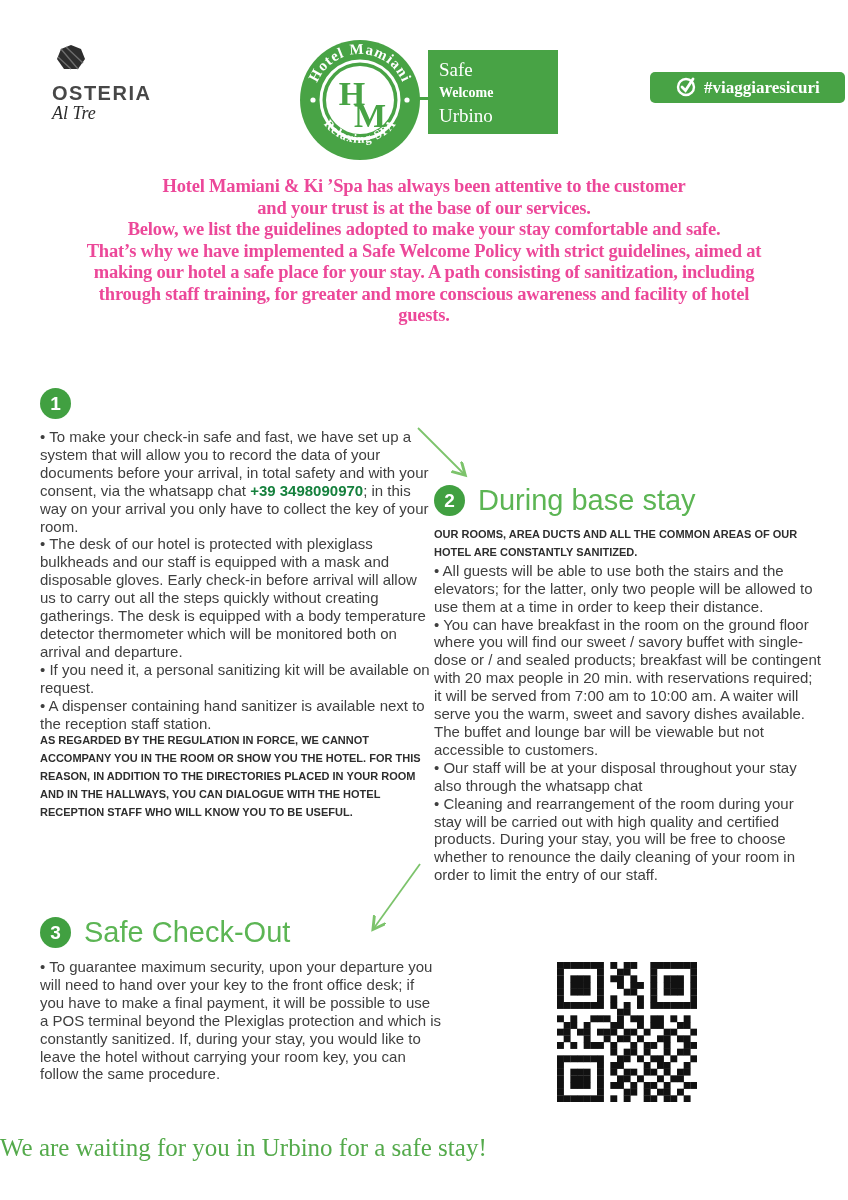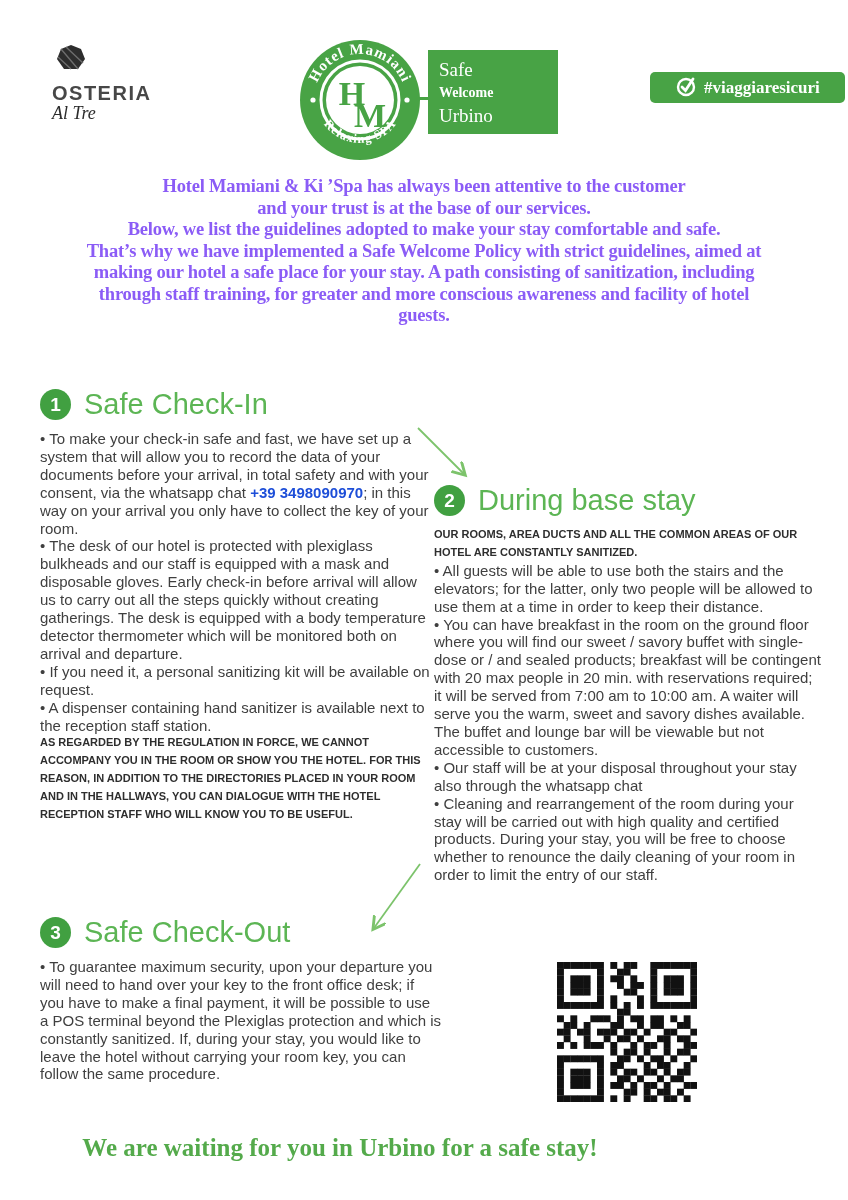--- a/index.html
+++ b/index.html
@@ -18,43 +18,43 @@
   .policy-line{font-size:19px;line-height:23px;}
   .policy-line.bold{font-weight:bold;font-size:14px;}
 
   .badge{position:absolute;left:650px;top:72px;height:31px;background:#48a345;border-radius:5px;
          display:flex;align-items:center;padding:0 25px;gap:7px;}
   .badge-label{color:#ffffff;font-family:"Liberation Serif",serif;font-weight:bold;font-size:17px;}
 
   
   .intro{position:absolute;left:79px;top:176px;width:690px;text-align:center;
          font-family:"Liberation Serif",serif;font-weight:bold;font-size:18.5px;line-height:21.5px;
-         color:#8b5cf6;letter-spacing:-0.2px;}
+         color:#ec4899;letter-spacing:-0.2px;}
 
   
   .section{position:absolute;}
   .sec1{left:40px;top:388px;width:394px;}
   .sec2{left:434px;top:484px;width:388px;}
   .sec3{left:40px;top:916px;width:402px;}
   .section-head{display:flex;align-items:center;gap:13px;}
   .num-circle{width:31px;height:31px;border-radius:50%;background:#41a041;color:#fff;
               font-size:19px;font-weight:bold;display:flex;align-items:center;justify-content:center;flex:0 0 31px;}
   .section-title{font-size:29px;color:#5cb554;white-space:nowrap;}
   .body-text{margin-top:9px;font-size:15px;line-height:17.9px;color:#3f3f3f;}
   .body-text p{margin:0;}
-  .b{font-weight:bold;color:#1d4ed8;}
+  .b{font-weight:bold;color:#15803d;}
   p.bold-block{font-weight:bold;color:#2e2e2e;font-size:11px;}
 
   
   .arrow{position:absolute;}
   .arrow1{left:414px;top:424px;}
   .arrow2{left:362px;top:856px;}
   .qr{position:absolute;left:557px;top:962px;width:140px;height:140px;}
-  .footer{position:absolute;left:0;top:1134px;width:680px;text-align:center;
-          font-family:"Liberation Serif",serif;font-weight:bold;font-size:25px;color:#54aa4b;}
+  .footer{position:absolute;left:0;top:1134px;width:680px;
+          font-family:"Liberation Serif",serif;font-weight:normal;font-size:25px;color:#54aa4b;}
 </style>
 </head>
 <body>
 
 <div class="page">
 
   <div class="osteria">
     <span>
       <svg width="38" height="32" viewBox="0 0 38 32">
         <polygon points="19,1 29,5 33,15 26,25 12,25 5,15 9,5" fill="#2d2d2d"></polygon>
@@ -107,21 +107,20 @@
   <div class="intro">
     <div>Hotel Mamiani &amp; Ki ’Spa has always been attentive to the customer</div>
     <div>and your trust is at the base of our services.</div>
     <div>Below, we list the guidelines adopted to make your stay comfortable and safe.</div>
     <div>That’s why we have implemented a Safe Welcome Policy with strict guidelines, aimed at making our hotel a safe place for your stay. A path consisting of sanitization, including through staff training, for greater and more conscious awareness and facility of hotel guests.</div>
   </div>
 
   <div class="section sec1">
     <div class="section-head">
       <div class="num-circle">1</div>
-      <div class="section-title">Safe Check-In</div>
     </div>
     <div class="body-text">
       <p><span>• To make your check-in safe and fast, we have set up a system that will allow you to record the data of your documents before your arrival, in total safety and with your consent, via the whatsapp chat </span><span class="b">+39 3498090970</span><span>; in this way on your arrival you only have to collect the key of your room.</span></p>
       <p>• The desk of our hotel is protected with plexiglass bulkheads and our staff is equipped with a mask and disposable gloves. Early check-in before arrival will allow us to carry out all the steps quickly without creating gatherings. The desk is equipped with a body temperature detector thermometer which will be monitored both on arrival and departure.</p>
       <p>• If you need it, a personal sanitizing kit will be available on request.</p>
       <p>• A dispenser containing hand sanitizer is available next to the reception staff station.</p>
       <p class="bold-block">AS REGARDED BY THE REGULATION IN FORCE, WE CANNOT ACCOMPANY YOU IN THE ROOM OR SHOW YOU THE HOTEL. FOR THIS REASON, IN ADDITION TO THE DIRECTORIES PLACED IN YOUR ROOM AND IN THE HALLWAYS, YOU CAN DIALOGUE WITH THE HOTEL RECEPTION STAFF WHO WILL KNOW YOU TO BE USEFUL.</p>
     </div>
   </div>
 

